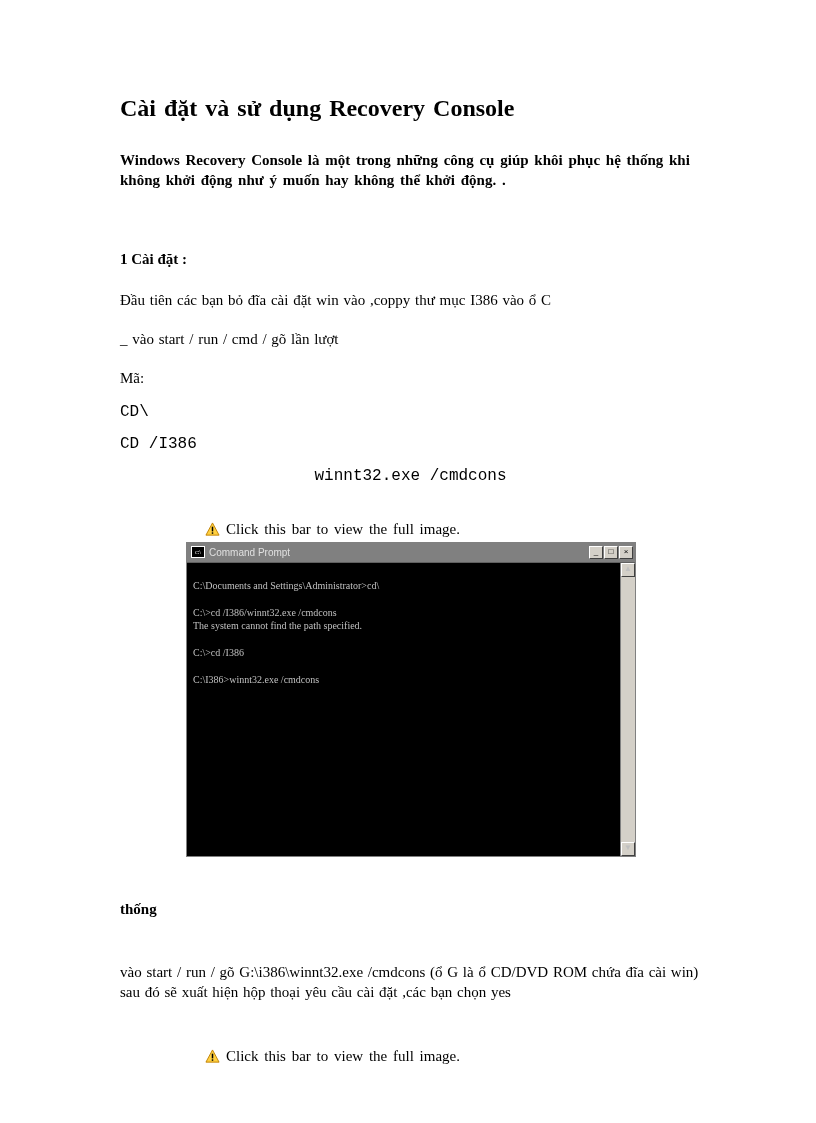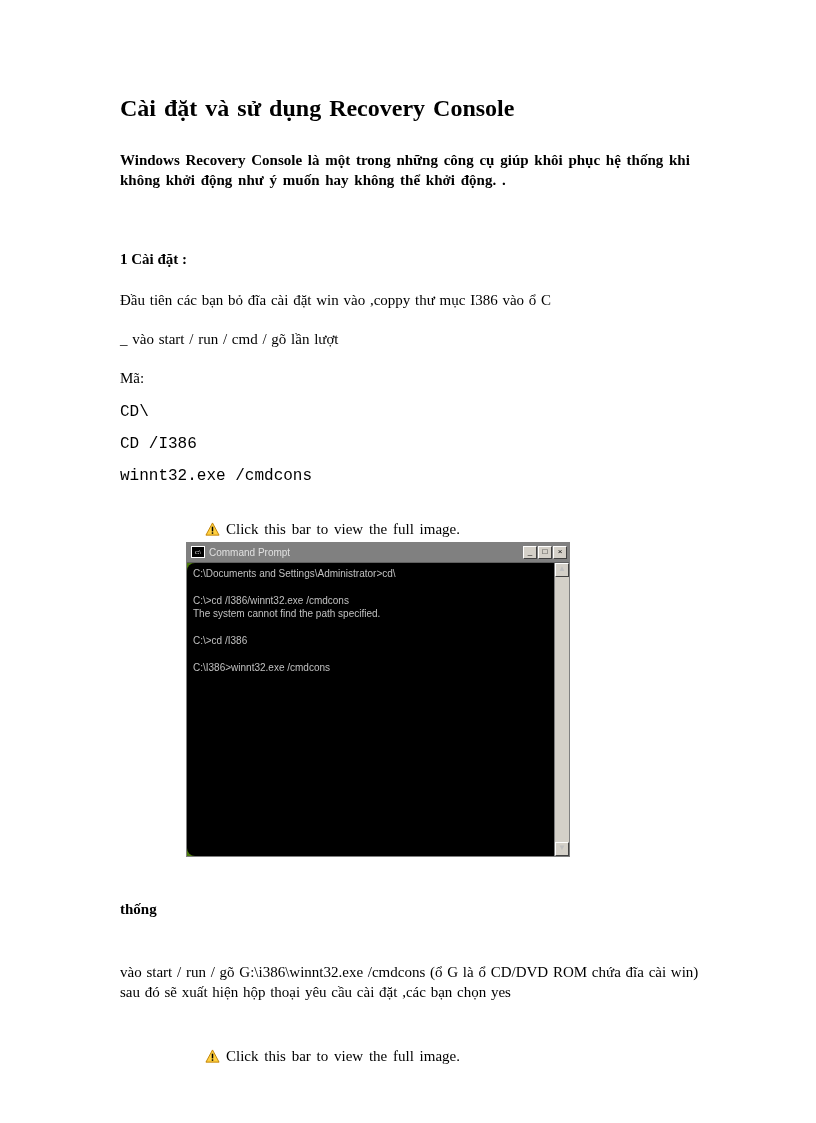--- a/index.html
+++ b/index.html
@@ -32,38 +32,38 @@
     margin-bottom: 22px;
     word-spacing: 1px;
   }
   .code-label { margin-bottom: 16px; }
   .mono {
     font-family: "Courier New", monospace;
     font-size: 16px;
     margin-bottom: 14px;
     white-space: pre;
   }
-  .mono.last { margin-bottom: 36px; }
+  .mono.last { margin-bottom: 36px; text-align: center; }
   .click-bar {
     display: flex;
     align-items: center;
     margin-left: 85px;
     margin-bottom: 4px;
     word-spacing: 2px;
   }
   .click-bar2 {
     display: flex;
     align-items: center;
     margin-left: 85px;
     margin-top: 4px;
     word-spacing: 2px;
   }
   .warn-icon { margin-right: 6px; display: inline-flex; }
   .cmd-window {
-    width: 384px;
+    width: 450px;
     margin-left: 66px;
     border: 1px solid #808080;
     background: #4d7c0f;
     margin-bottom: 44px;
   }
   .titlebar {
     height: 20px;
     background: linear-gradient(to bottom, #3a6ea5 0%, #5a8ec5 50%, #3a6ea5 100%);
     background: #0a246a;
     background: linear-gradient(to right, #808080, #b0b0b0);
@@ -89,28 +89,27 @@
     font-size: 8px;
     font-family: Arial, sans-serif;
     display: flex;
     align-items: center;
     justify-content: center;
     line-height: 1;
   }
   .cmd-body {
     background: #000;
     color: #c0c0c0;
-    font-family: Liberation Sans, sans-serif;
+    font-family: Liberation Serif, serif;
     font-size: 10px;
-    padding: 4px 6px;
+    padding: 16px 6px;
     height: 293px;
     white-space: pre;
     line-height: 1.35;
     position: relative;
-    border-radius: 8px;
   }
   .cmd-scroll {
     position: absolute;
     right: 0; top: 0; bottom: 0;
     width: 15px;
     background: #d4d0c8;
     border-left: 1px solid #808080;
   }
   .cmd-scroll .arrow {
     height: 14px;

